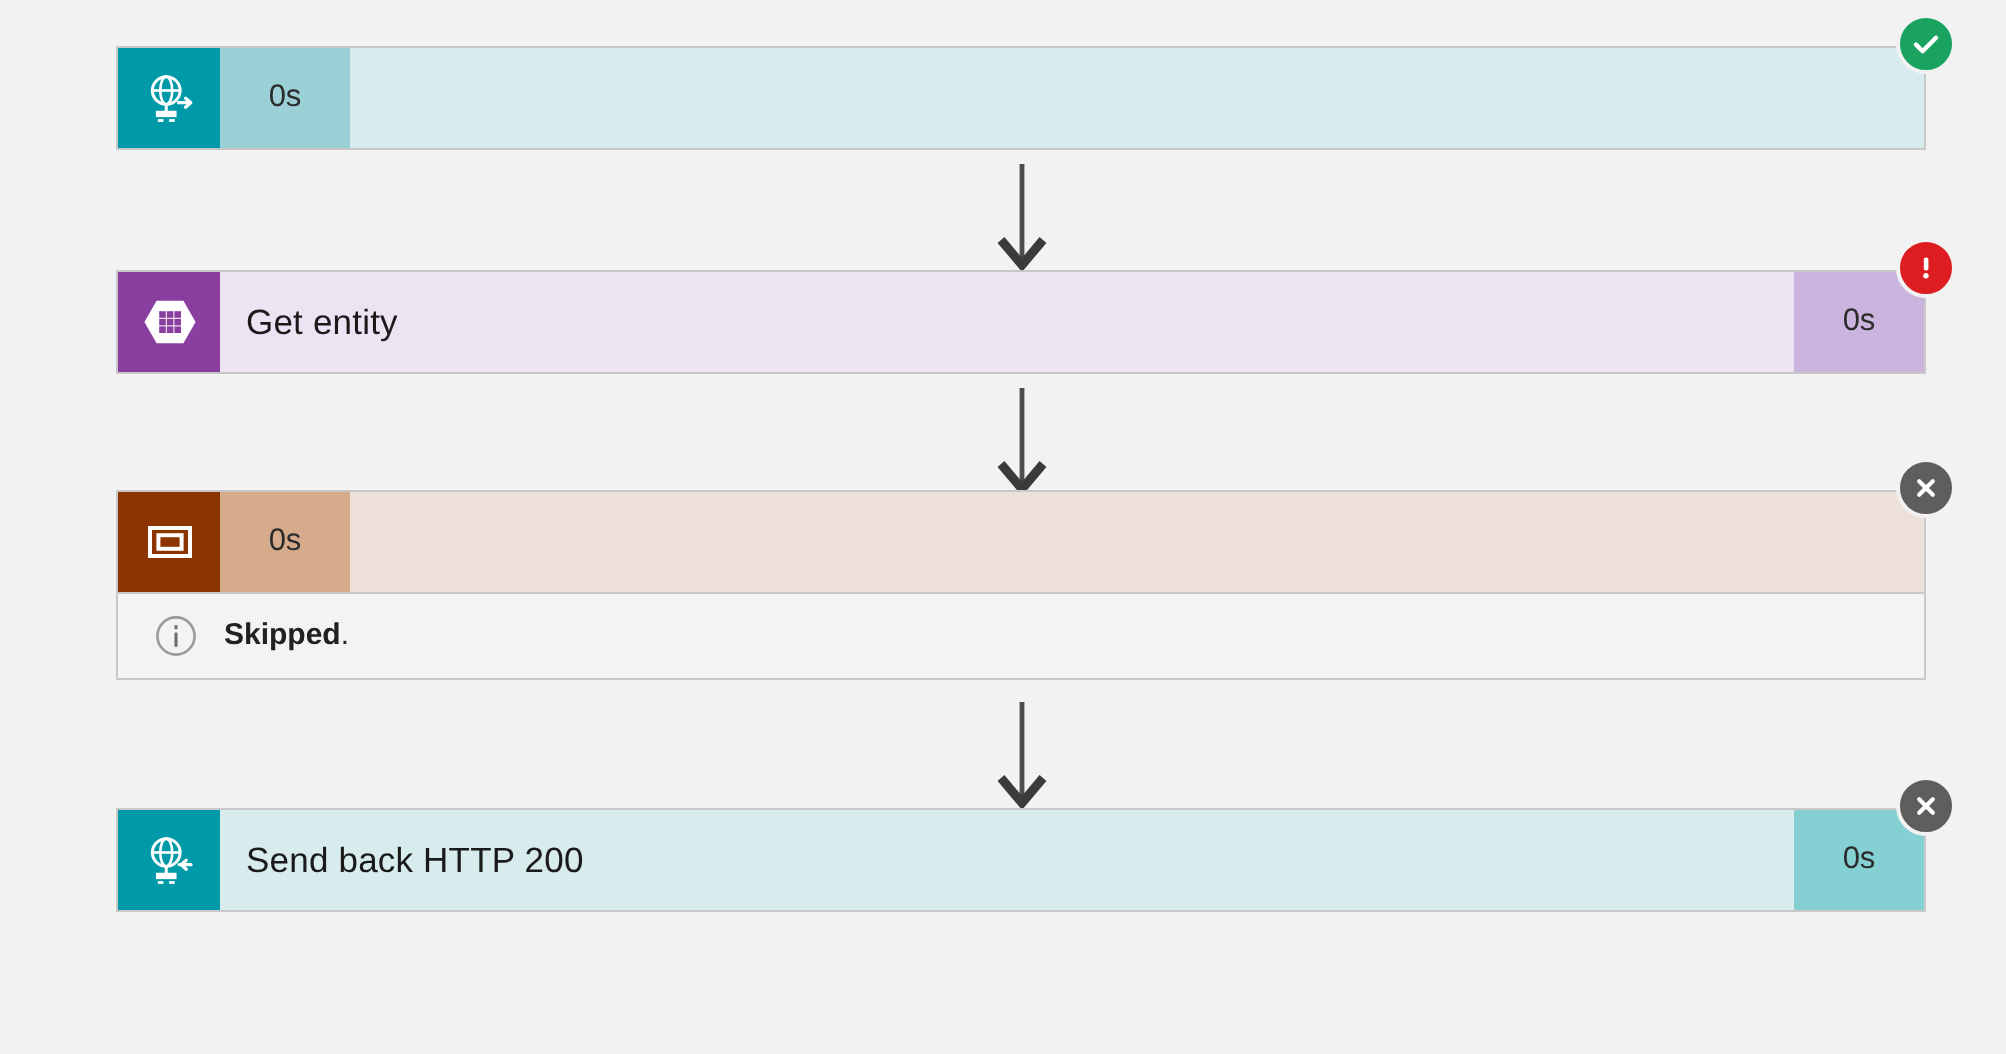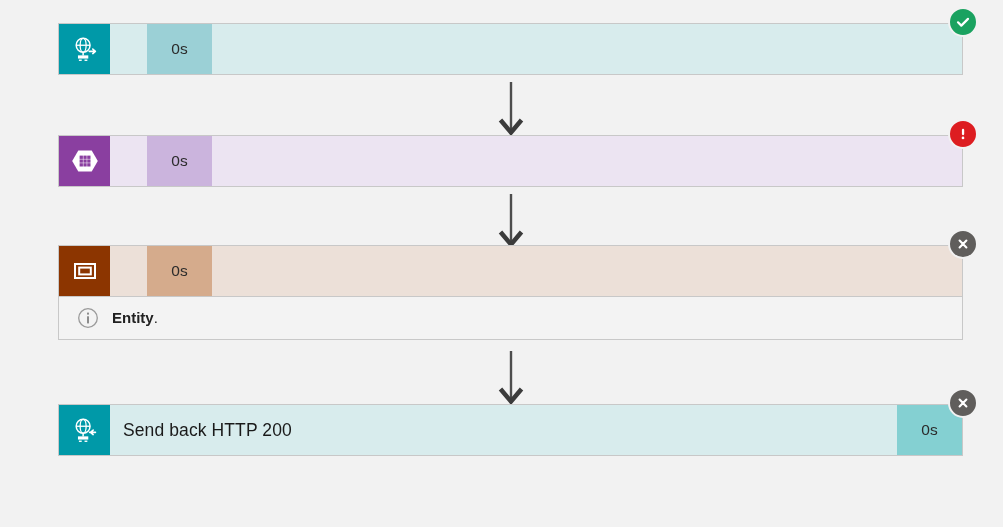--- a/index.html
+++ b/index.html
@@ -58,21 +58,20 @@
   }
 
   .action-duration {
     width: 65px;
     min-width: 65px;
     display: flex;
     align-items: center;
     justify-content: center;
     font-size: 15.5px;
     color: #2b2b2b;
-    margin-left: 37px;
   }
 
   
   .status-badge {
     position: absolute;
     top: -17px;
     right: -16px;
     width: 30px;
     height: 30px;
     border-radius: 50%;
@@ -164,20 +163,21 @@
             <rect x="18.2" y="10.6" width="3.3" height="3.3"></rect>
             <rect x="10.6" y="14.4" width="3.3" height="3.3"></rect>
             <rect x="14.4" y="14.4" width="3.3" height="3.3"></rect>
             <rect x="18.2" y="14.4" width="3.3" height="3.3"></rect>
             <rect x="10.6" y="18.2" width="3.3" height="3.3"></rect>
             <rect x="14.4" y="18.2" width="3.3" height="3.3"></rect>
             <rect x="18.2" y="18.2" width="3.3" height="3.3"></rect>
           </g>
         </svg>
       </div>
+      <div class="action-title">Get entity</div>
       <div class="action-duration" style="background:#cbb4dd;">0s</div>
       <div class="status-badge" style="background:#dd1d21;">
         <svg width="16" height="16" viewBox="0 0 16 16">
           <rect x="6.9" y="2.8" width="2.3" height="6.4" rx="1.1" fill="#fff"></rect>
           <circle cx="8" cy="11.9" r="1.35" fill="#fff"></circle>
         </svg>
       </div>
     </div>
   </div>
 
@@ -204,21 +204,21 @@
       </div>
     </div>
     <div class="action-message">
       <span class="msg-icon">
         <svg width="22" height="22" viewBox="0 0 22 22">
           <circle cx="11" cy="11" r="9.3" fill="none" stroke="#9a9a9a" stroke-width="1.3"></circle>
           <rect x="10.25" y="9.3" width="1.5" height="7.1" fill="#6b6b6b"></rect>
           <rect x="10.25" y="5.6" width="1.5" height="2" fill="#6b6b6b"></rect>
         </svg>
       </span>
-      <span class="msg-text"><b>Entity</b><span class="msg-period">.</span></span>
+      <span class="msg-text"><b>Skipped</b><span class="msg-period">.</span></span>
     </div>
   </div>
 
   <div class="connector" style="top:351px;">
     <svg width="26" height="55" viewBox="0 0 26 55">
       <line x1="13" y1="0" x2="13" y2="47" stroke="#4d4d4d" stroke-width="2.4"></line>
       <path d="M2.5 38 L13 50.5 L23.5 38" fill="none" stroke="#3b3b3b" stroke-width="4.5" stroke-linecap="butt" stroke-linejoin="miter"></path>
     </svg>
   </div>
 

